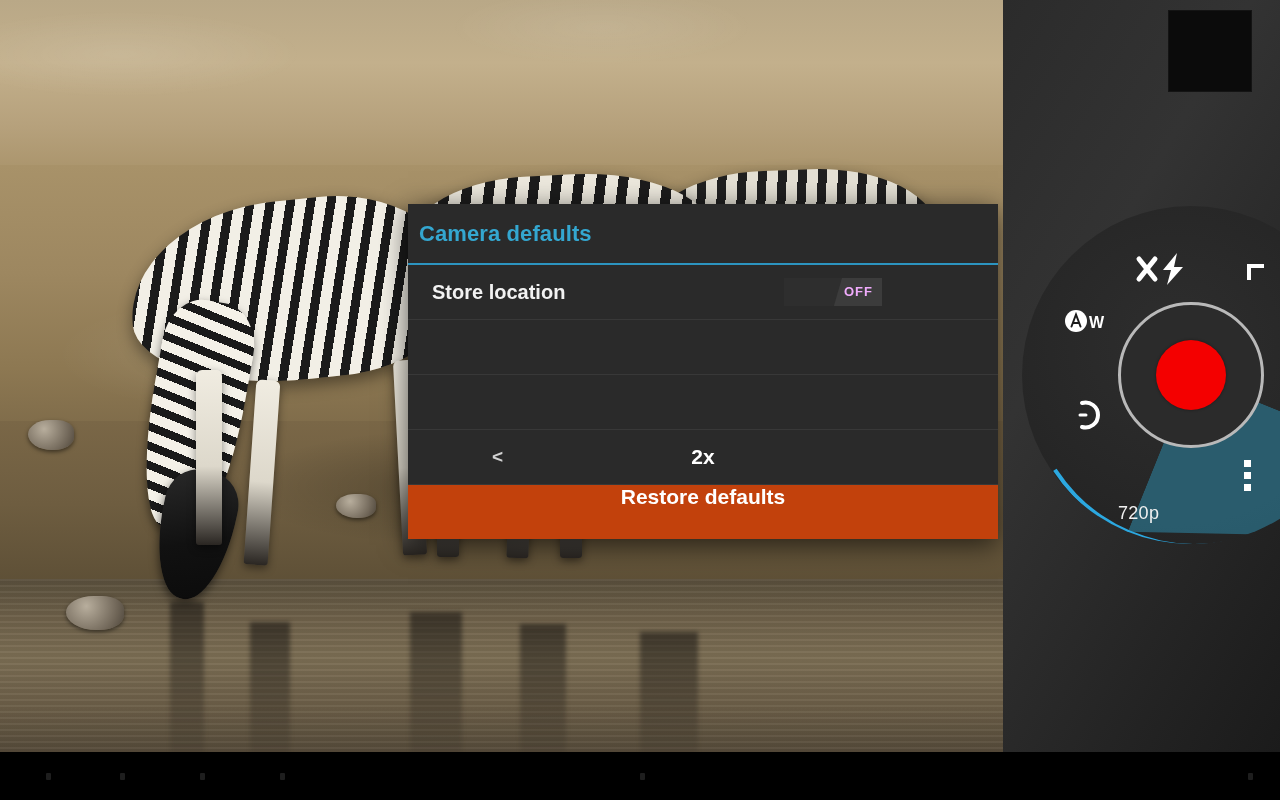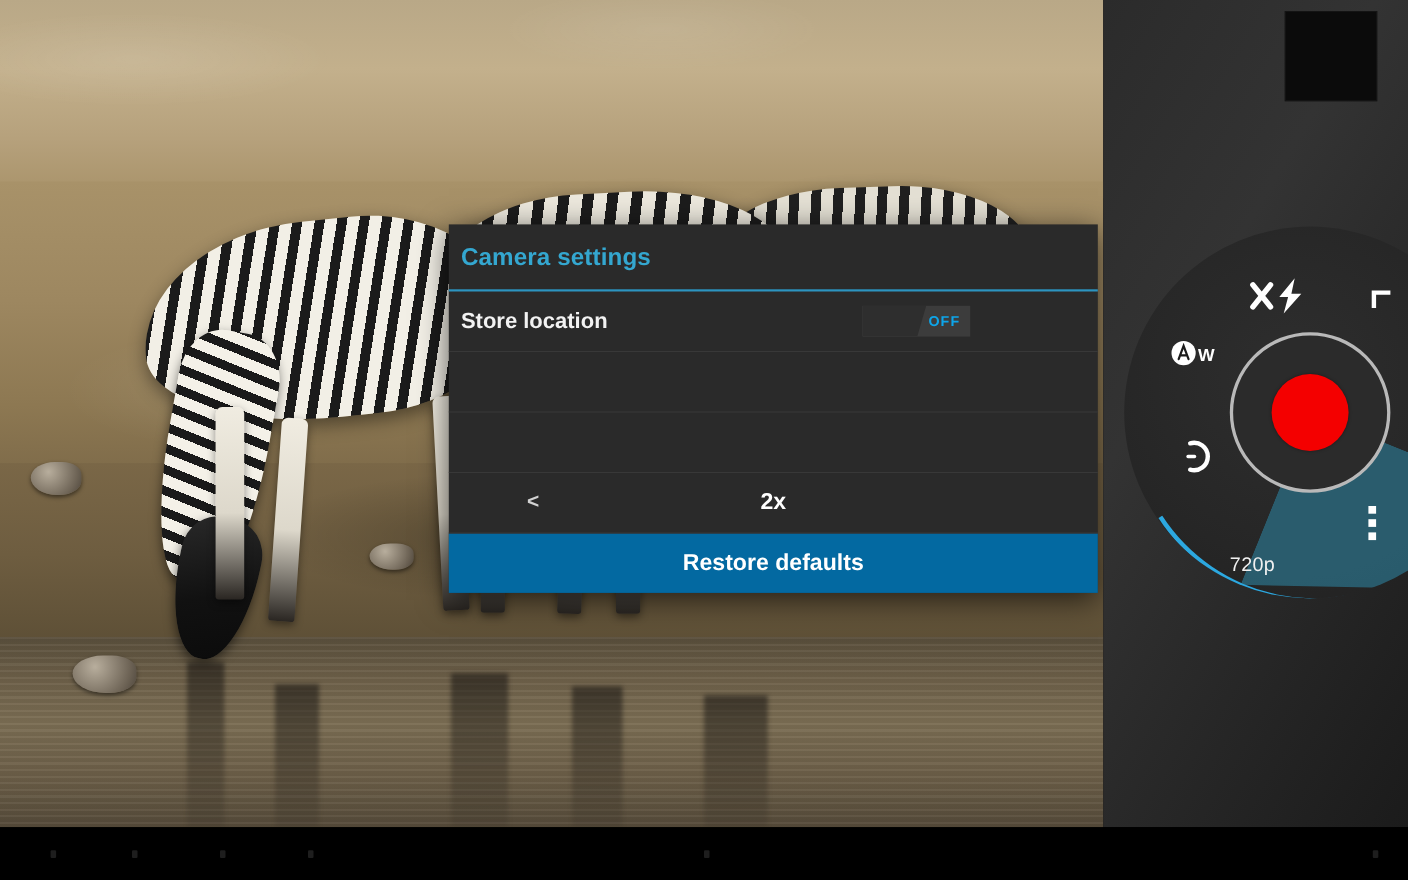--- a/index.html
+++ b/index.html
@@ -156,21 +156,21 @@
     font-size: 22px;
     font-weight: 600;
     letter-spacing: .1px;
   }
   .row {
     height: 55px;
     display: flex;
     align-items: center;
     border-bottom: 1px solid #383838;
     box-sizing: border-box;
-    padding: 0 11px;
+    padding: 0 24px;
     position: relative;
   }
   .row-label {
     font-size: 20px;
     color: #f2f2f2;
     font-weight: 600;
     flex: 0 0 auto;
     width: 260px;
   }
   .row-control {
@@ -197,21 +197,21 @@
     height: 28px;
     background: #2e2e2e;
   }
   .toggle .knob-label {
     position: absolute;
     top: 0;
     height: 28px;
     line-height: 28px;
     font-size: 13px;
     letter-spacing: 1px;
-    color: #0ea5e9;
+    color: #f0abfc;
     font-weight: 600;
   }
   .toggle.off .knob {
     left: 0;
     clip-path: polygon(0 0, 100% 0, 86% 100%, 0 100%);
   }
   .toggle.off .knob-label { right: 9px; }
   .toggle.on .knob {
     right: 0;
     clip-path: polygon(14% 0, 100% 0, 100% 100%, 0 100%);
@@ -229,24 +229,23 @@
     color: #d2d2d2;
     font-weight: 600;
     top: 50%;
     transform: translateY(-50%);
   }
   .arrow.right { right: 18px; }
   .arrow.left { left: 60px; }
   #restore-row {
     height: 54px;
     display: flex;
-    align-items: center;
     justify-content: center;
     border-bottom: none;
-    background: #0369a1;
+    background: #c2410c;
   }
   #restore-label {
     font-size: 21px;
     font-weight: 600;
     color: #fff;
   }
 
   
   #control-panel {
     position: absolute;
@@ -387,21 +386,21 @@
     <div class="reflection" style="left:170px; width:34px; height:150px;"></div>
     <div class="reflection" style="left:250px; width:40px; height:130px;"></div>
     <div class="reflection" style="left:410px; width:52px; height:140px;"></div>
     <div class="reflection" style="left:520px; width:46px; height:128px;"></div>
     <div class="reflection" style="left:640px; width:58px; height:120px;"></div>
   </div>
 
   <div id="dialog">
 
     <div id="dialog-title-bar">
-      <span id="dialog-title">Camera settings</span>
+      <span id="dialog-title">Camera defaults</span>
     </div>
 
     <div class="row">
       <span class="row-label">Store location</span>
       <div class="row-control">
         <span class="toggle off">
           <span class="knob"></span>
           <span class="knob-label">OFF</span>
         </span>
       </div>

